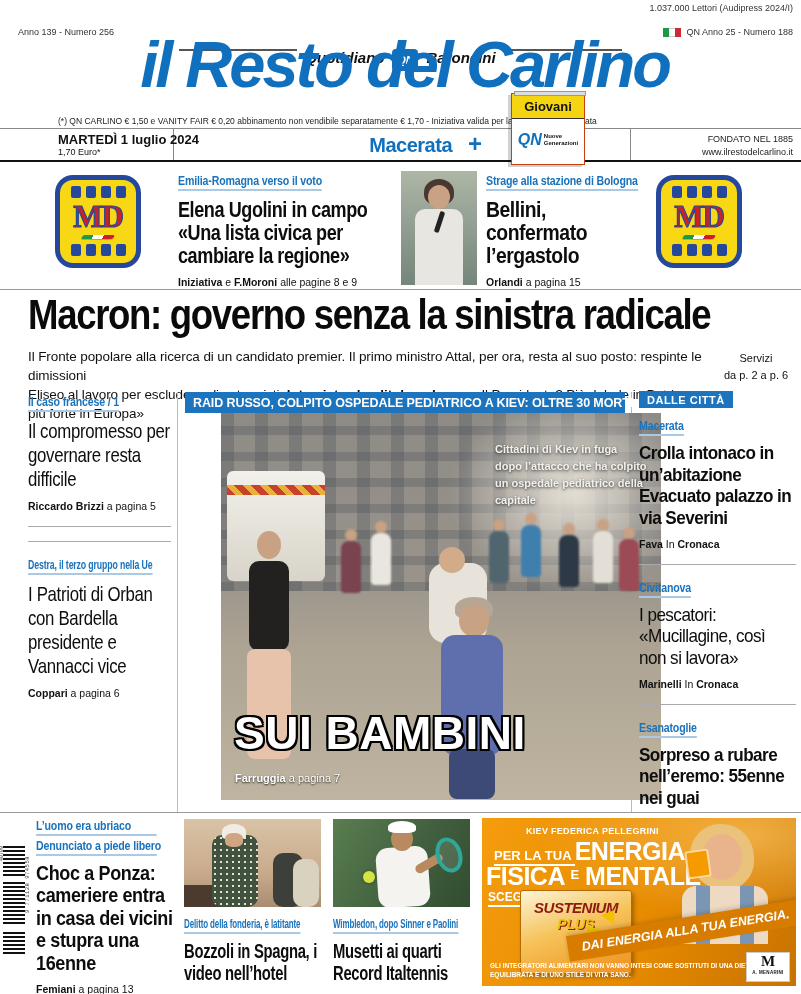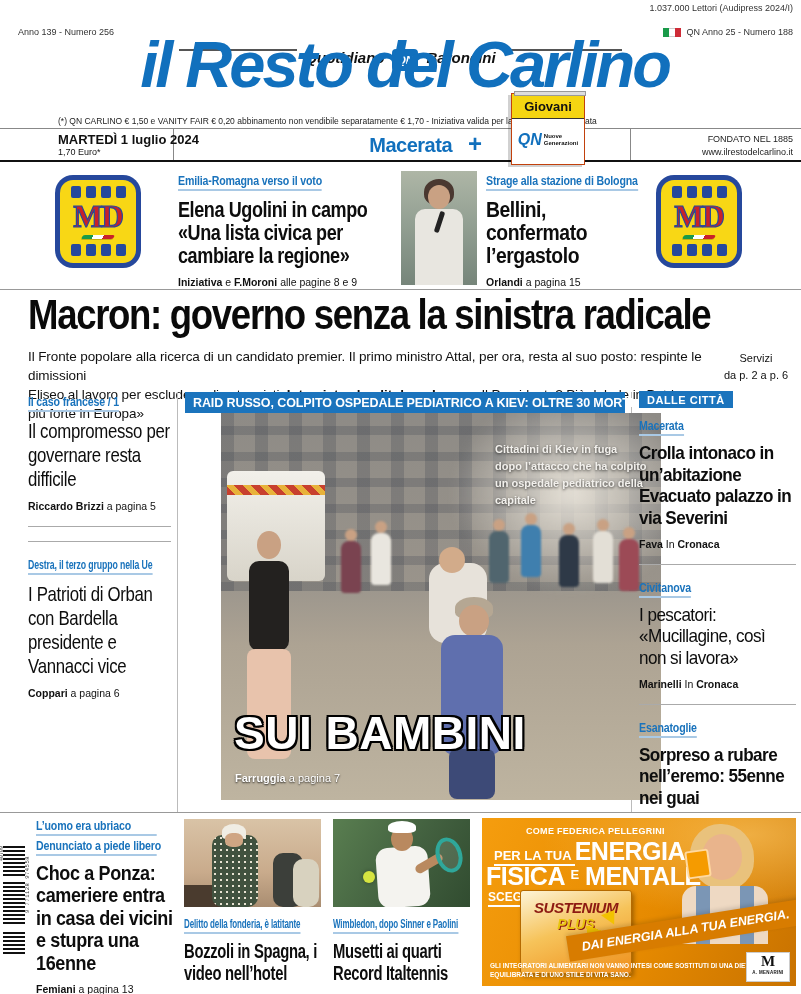--- a/index.html
+++ b/index.html
@@ -408,21 +408,21 @@
       <div class="tn-arm"></div>
       <div class="tn-racket"></div>
       <div class="tn-ball"></div>
     </div>
     <span class="kicker k-xs">Wimbledon, dopo Sinner e Paolini</span>
     <div class="hl h-bottom sx74">Musetti ai quarti Record Italtennis</div>
     <div class="byline"><span>Servizio nel </span><span class="b">QS</span></div>
   </div>
 
   <div class="ad">
-    <div class="ad-l1"><span>COME </span><span>FEDERICA PELLEGRINI</span></div>
+    <div class="ad-l1"><span>KIEV </span><span>FEDERICA PELLEGRINI</span></div>
     <div class="ad-l2"><span class="small">PER LA TUA </span> <span class="big">ENERGIA</span></div>
     <div class="ad-l3"><span>FISICA</span> <span class="e">E</span> <span>MENTALE</span></div>
     <div class="ad-scegli">SCEGLI</div>
     <div class="ad-woman">
       <div class="aw-hair"></div>
       <div class="aw-face"></div>
       <div class="aw-shirt"></div>
       <div class="aw-strap1"></div>
       <div class="aw-strap2"></div>
       <div class="aw-glass"></div>

